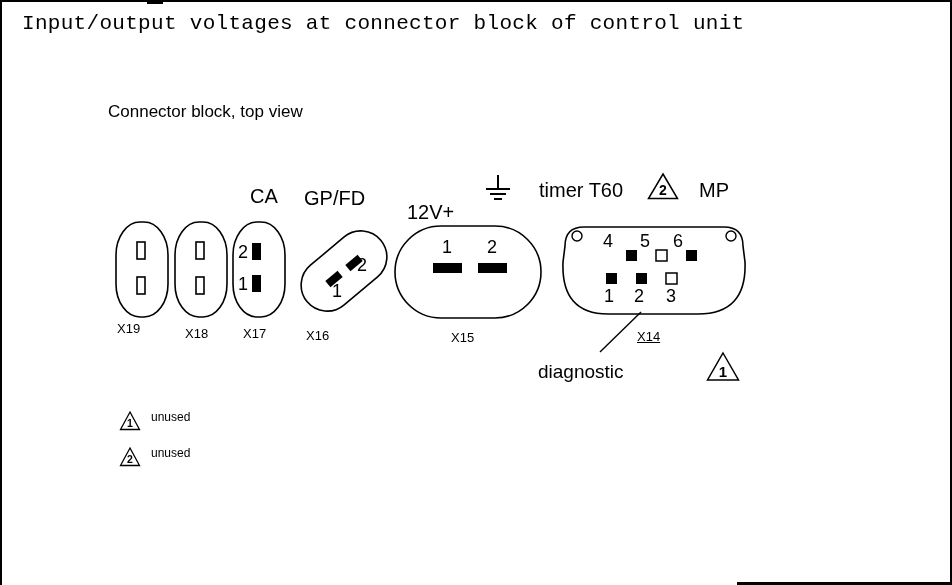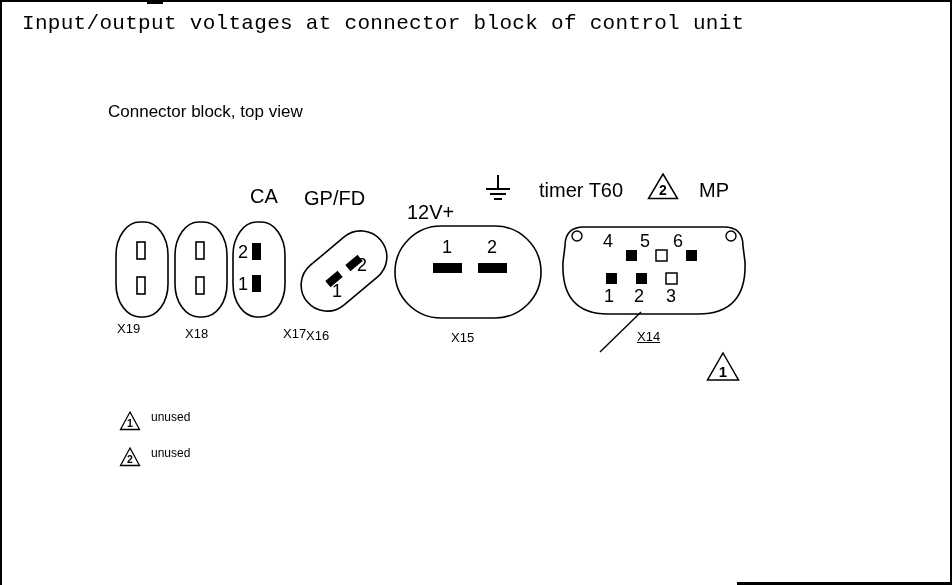--- a/index.html
+++ b/index.html
@@ -109,24 +109,25 @@
   <div class="abs subtitle" style="left:108px;top:102px;">Connector block, top view</div>
 
   <span class="abs top-label" style="left:250px;top:185px;">CA</span>
   <span class="abs top-label" style="left:304px;top:187px;text-align:center;">GP/FD</span>
   <span class="abs top-label" style="left:407px;top:186px;margin-top:15px;">12V+</span>
   <span class="abs top-label" style="left:539px;top:179px;">timer T60</span>
   <span class="abs top-label" style="left:699px;top:179px;">MP</span>
 
   <span class="abs conn-label" style="left:117px;top:321px;">X19</span>
   <span class="abs conn-label" style="left:185px;top:326px;">X18</span>
-  <span class="abs conn-label" style="left:243px;top:326px;margin-left:40px;">X17</span>
+  <span class="abs conn-label" style="left:243px;top:326px;">X17</span>
   <span class="abs conn-label" style="left:306px;top:328px;">X16</span>
   <span class="abs conn-label" style="left:451px;top:330px;">X15</span>
   <span class="abs conn-label" style="left:637px;top:329px;text-decoration:underline;">X14</span>
 
   <div class="abs callout" style="left:538px;top:357px;">
+    <div>diagnostic</div>
   </div>
 
   <span class="abs legend-text" style="left:151px;top:410px;">unused</span>
   <span class="abs legend-text" style="left:151px;top:446px;">unused</span>
 
 </div>
 
 </body></html>

